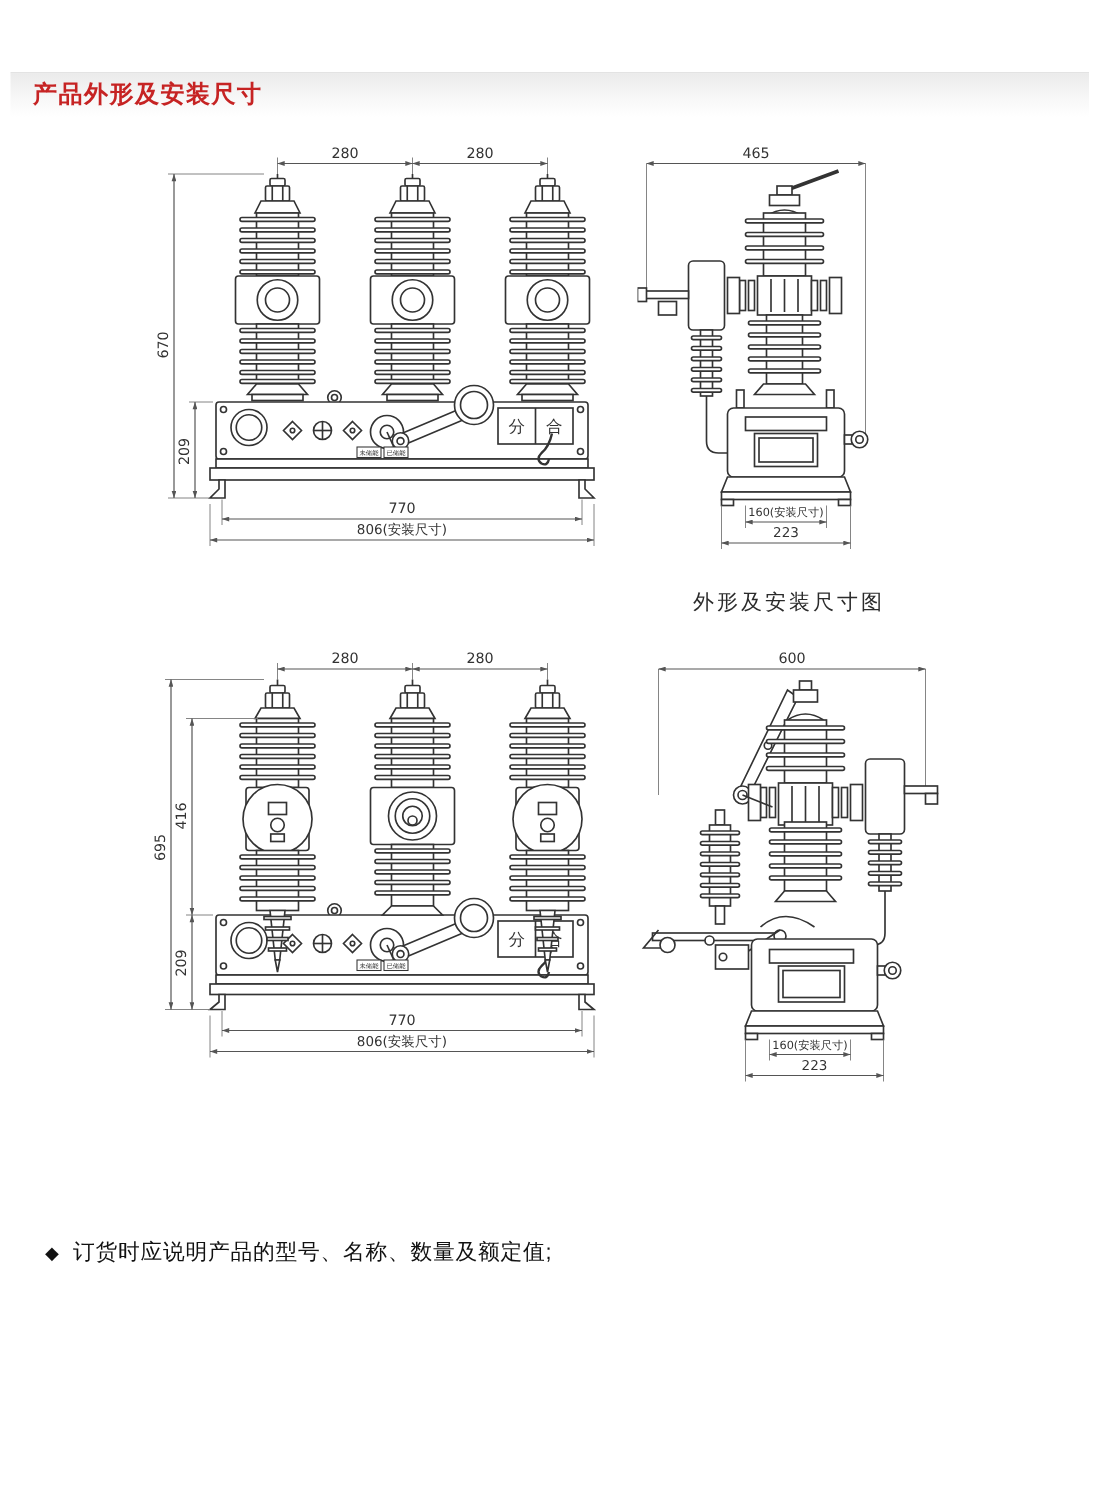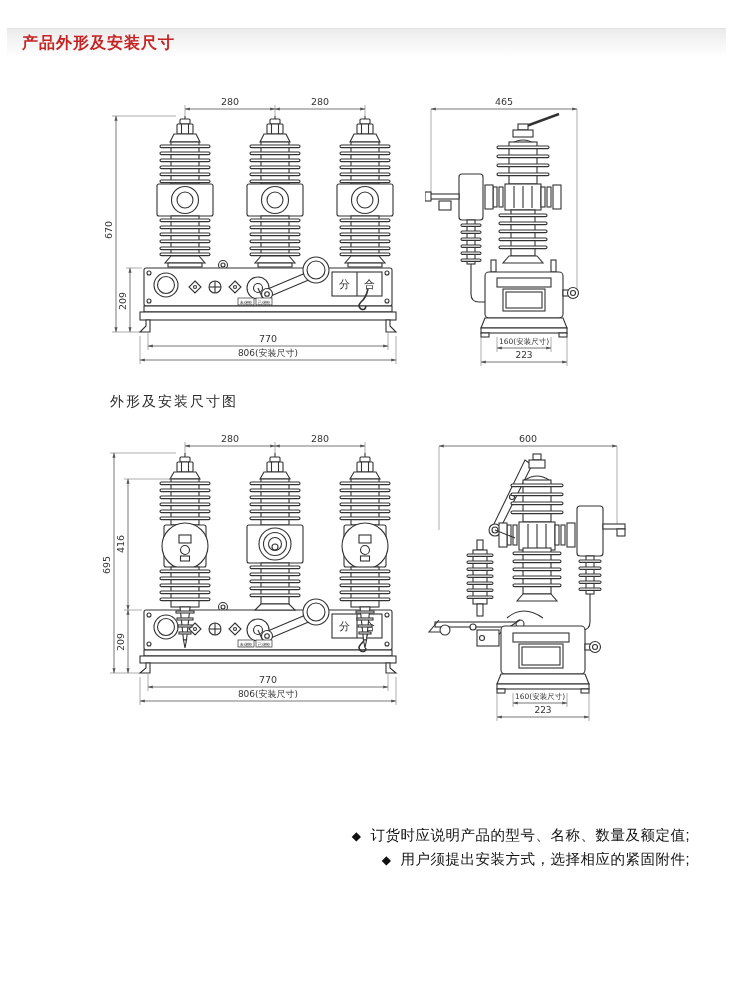--- a/index.html
+++ b/index.html
@@ -3,38 +3,38 @@
 <meta charset="utf-8">
 <style>
   html,body{margin:0;padding:0;background:#fff;}
   body{font-family:"Liberation Sans","DejaVu Sans",sans-serif;}
   .page{position:relative;width:733px;height:1001px;background:#fff;overflow:hidden;}
   .sec-bar{position:absolute;left:7px;right:7px;height:29px;
     background:linear-gradient(180deg,#ebebeb 0%,#f7f7f7 55%,#ffffff 100%);
     border-top:1px solid #e3e3e3;}
   .sec-title{position:absolute;left:15px;top:4px;font-size:16px;font-weight:bold;
     color:#c62323;letter-spacing:1px;}
-  .fig-caption{position:absolute;left:110px;width:480px;text-align:left;
+  .fig-caption{position:absolute;left:110px;width:480px;text-align:right;
     font-size:14px;color:#2b2b2b;letter-spacing:2px;}
   svg{position:absolute;}
   svg text{font-family:"DejaVu Sans","Liberation Sans",sans-serif;fill:#333;}
   .dim{stroke:#555;stroke-width:0.8;fill:none;}
   .ext{stroke:#777;stroke-width:0.6;fill:none;}
   .dwg{stroke:#333;stroke-width:1.1;fill:none;}
   .notice{position:absolute;left:30px;top:824px;width:660px;}
   .notice ul{list-style:none;margin:0;padding:0;}
-  .notice li{font-size:14.5px;color:#111;line-height:22.5px;letter-spacing:0.5px;text-align:right;}
+  .notice li{font-size:14.5px;color:#111;line-height:22.5px;letter-spacing:0.5px;}
   .notice .mk{color:#111;margin-right:9px;font-size:12px;}
 </style>
 </head>
 <body>
 
 <div class="page">
 
-  <div class="sec-bar" style="top:28px;">
+  <div class="sec-bar" style="top:48px;">
     <div class="sec-title">产品外形及安装尺寸</div>
   </div>
 
   <svg style="left:100px;top:92px;" width="335" height="290" viewBox="0 0 335 290">
     <defs>
       <marker id="f1e" markerWidth="7" markerHeight="5" refX="6" refY="2" orient="auto">
           <path d="M0,0 L6,2 L0,4 z" fill="#555"></path>
         </marker>
       <marker id="f1s" markerWidth="7" markerHeight="5" refX="0" refY="2" orient="auto">
           <path d="M6,0 L0,2 L6,4 z" fill="#555"></path>
@@ -483,17 +483,16 @@
       <line class="dim" x1="72" y1="287" x2="164" y2="287" marker-start="url(#s2s)" marker-end="url(#s2e)"></line>
       <text x="118" y="283" font-size="9" text-anchor="middle">223</text>
     </g>
   </svg>
 
 
 
   <div class="notice">
     <ul>
       <li><span class="mk">◆</span><span>订货时应说明产品的型号、名称、数量及额定值;</span></li>
-      <li><span class="mk">◆</span><span>用户须提出安装方式，选择相应的紧固附件;</span></li>
     </ul>
   </div>
 
 </div>
 
 </body></html>

